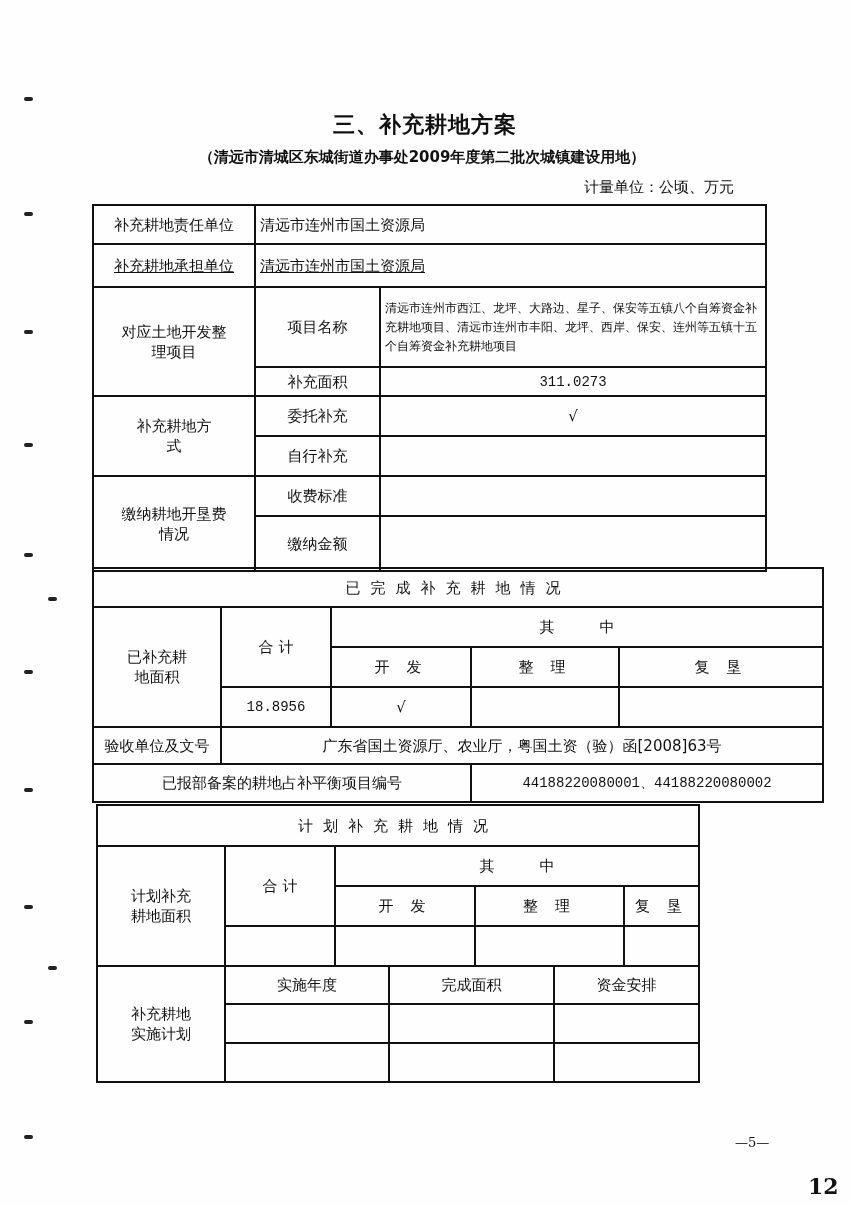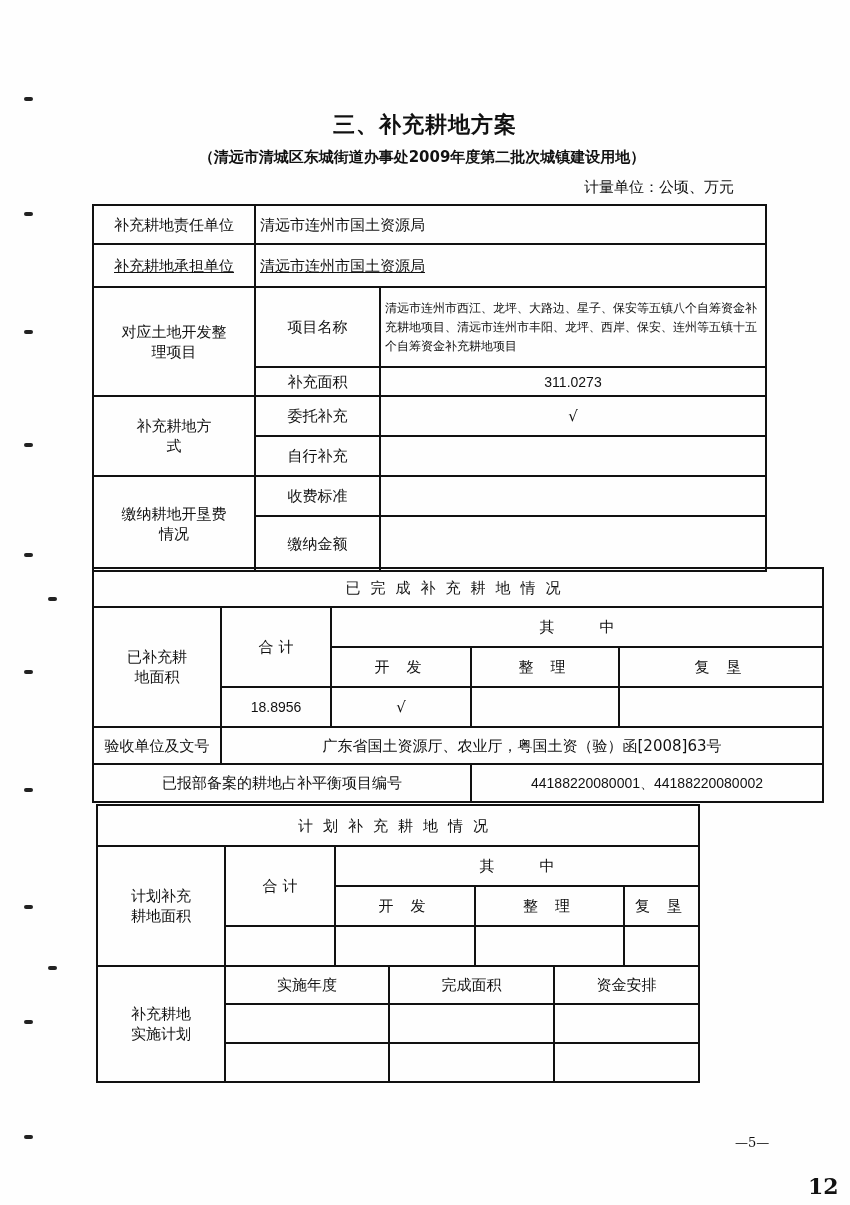--- a/index.html
+++ b/index.html
@@ -23,21 +23,21 @@
     font-size:15px;
   }
   .tbl td {
     border:2px solid #111; padding:0 4px; text-align:center; vertical-align:middle;
     line-height:20px;
   }
   .tbl td.left { text-align:left; }
   .tbl td.wrap { text-align:left; font-size:12px; line-height:19px; padding:2px 4px; }
   .sp { letter-spacing:10px; }
   .sp2 { letter-spacing:6px; }
-  .num { font-family:Liberation Sans, sans-serif; font-size:14px; }
+  .num { font-family:Liberation Mono, monospace; font-size:14px; }
   .page-num {
     position:absolute; left:735px; top:1135px; font-size:13px; font-family:"DejaVu Serif",serif;
   }
   .stamp {
     position:absolute; left:808px; top:1173px; font-size:22px; font-weight:bold;
     font-family:"DejaVu Serif",serif;
   }
   .mark {
     position:absolute; width:9px; height:4px; background:#222; border-radius:2px;
   }

